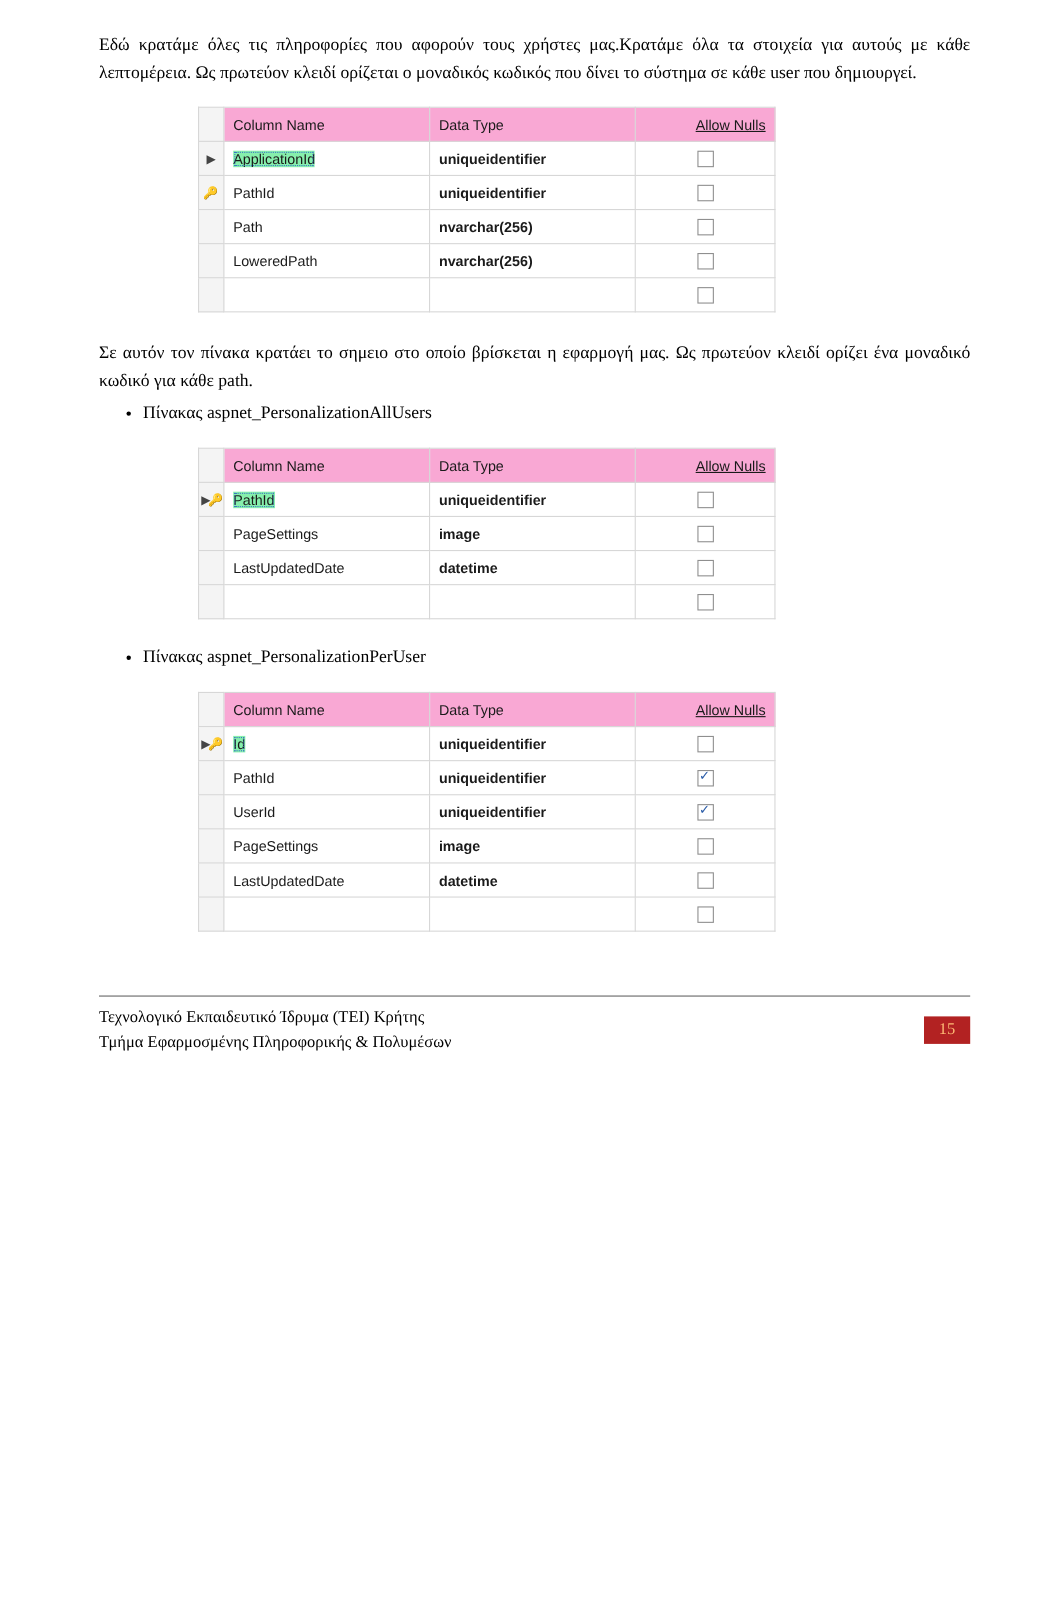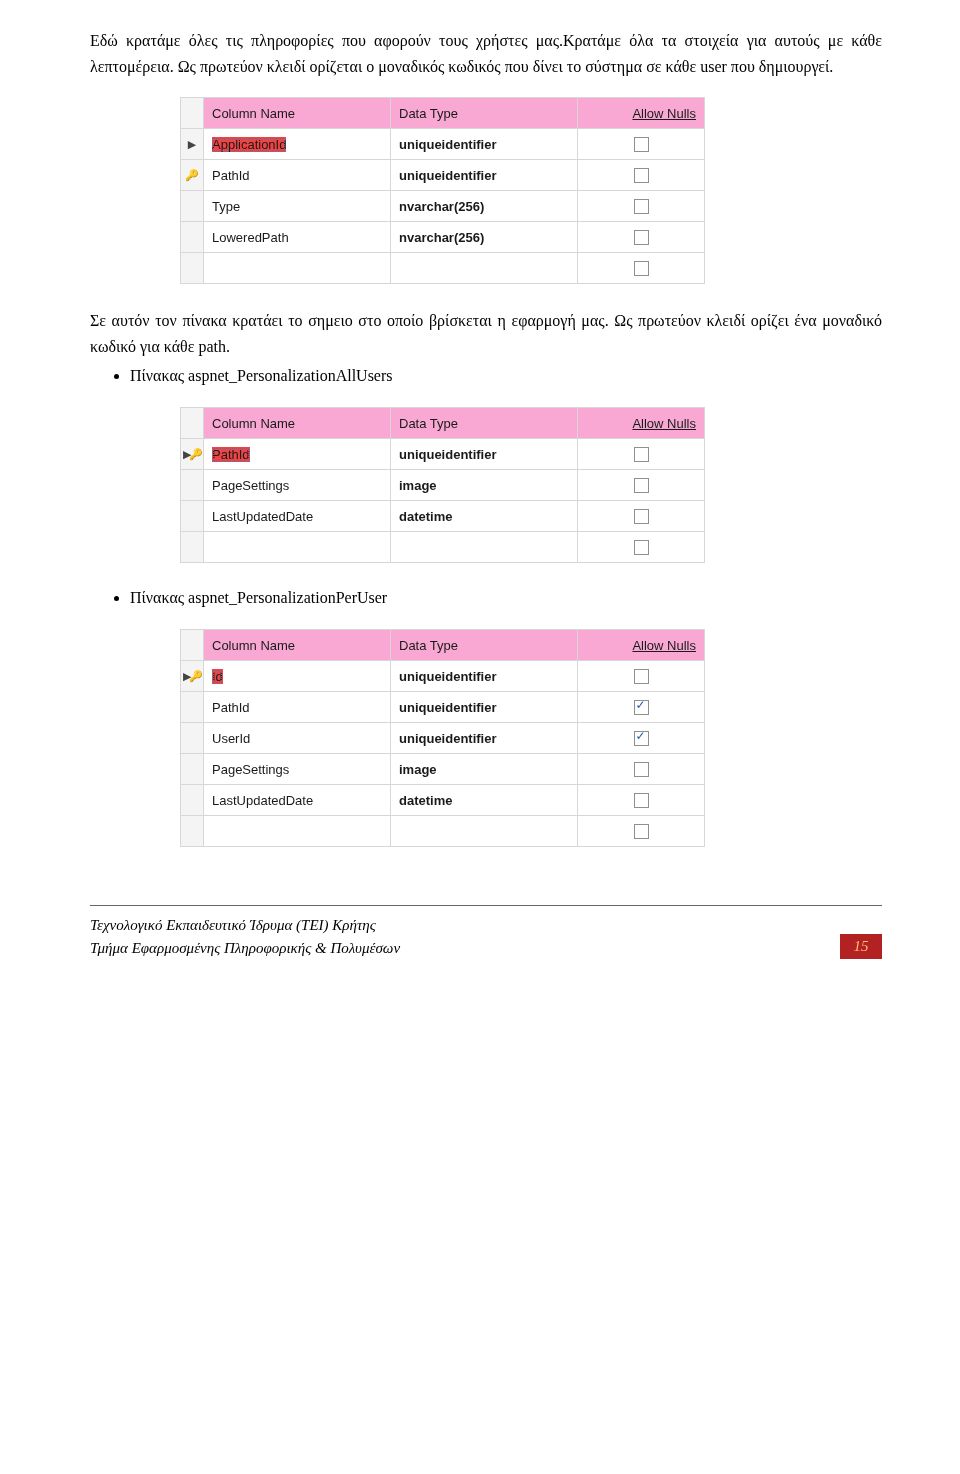--- a/index.html
+++ b/index.html
@@ -57,21 +57,21 @@
     text-align: center;
     background: #f4f4f4;
     font-size: 11px;
     color: #666;
   }
   .schema td.colname { width: 170px; }
   .schema td.dtype   { width: 170px; font-weight: bold; }
   .schema td.allow   { width: 110px; text-align: center; }
   .schema th.allow   { width: 110px; text-align: right; text-decoration: underline; }
   .schema .sel {
-    background: #ef4444;
+    background: #86efac;
     outline: 1px dotted #3a78c4;
     outline-offset: -2px;
   }
 
   
   .cb {
     display: inline-block;
     width: 13px;
     height: 13px;
     border: 1px solid #8f8f8f;
@@ -93,22 +93,21 @@
   .ic-key   { color: #c09000; }
   .ic-ak    { color: #444; letter-spacing: -2px; }
 
   
   .footer-line {
     border-top: 1px solid #666;
     margin: 58px 0 0 0;
     padding-top: 8px;
     display: flex;
     justify-content: space-between;
-    align-items: flex-end;
-    font-style: italic;
+    align-items: center;
   }
   .footer-left {
     font-size: 15px;
     line-height: 1.5;
   }
   .footer-page {
     background: #b22222;
     color: #fdba74;
     font-size: 15px;
     padding: 4px 10px;
@@ -142,21 +141,21 @@
             <td class="allow"><span class="cb"></span></td>
           </tr>
           <tr>
             <td class="gutter"><span class="ic-key">🔑</span></td>
             <td class="colname">PathId</td>
             <td class="dtype">uniqueidentifier</td>
             <td class="allow"><span class="cb"></span></td>
           </tr>
           <tr>
             <td class="gutter"></td>
-            <td class="colname">Type</td>
+            <td class="colname">Path</td>
             <td class="dtype">nvarchar(256)</td>
             <td class="allow"><span class="cb"></span></td>
           </tr>
           <tr>
             <td class="gutter"></td>
             <td class="colname">LoweredPath</td>
             <td class="dtype">nvarchar(256)</td>
             <td class="allow"><span class="cb"></span></td>
           </tr>
           <tr>

